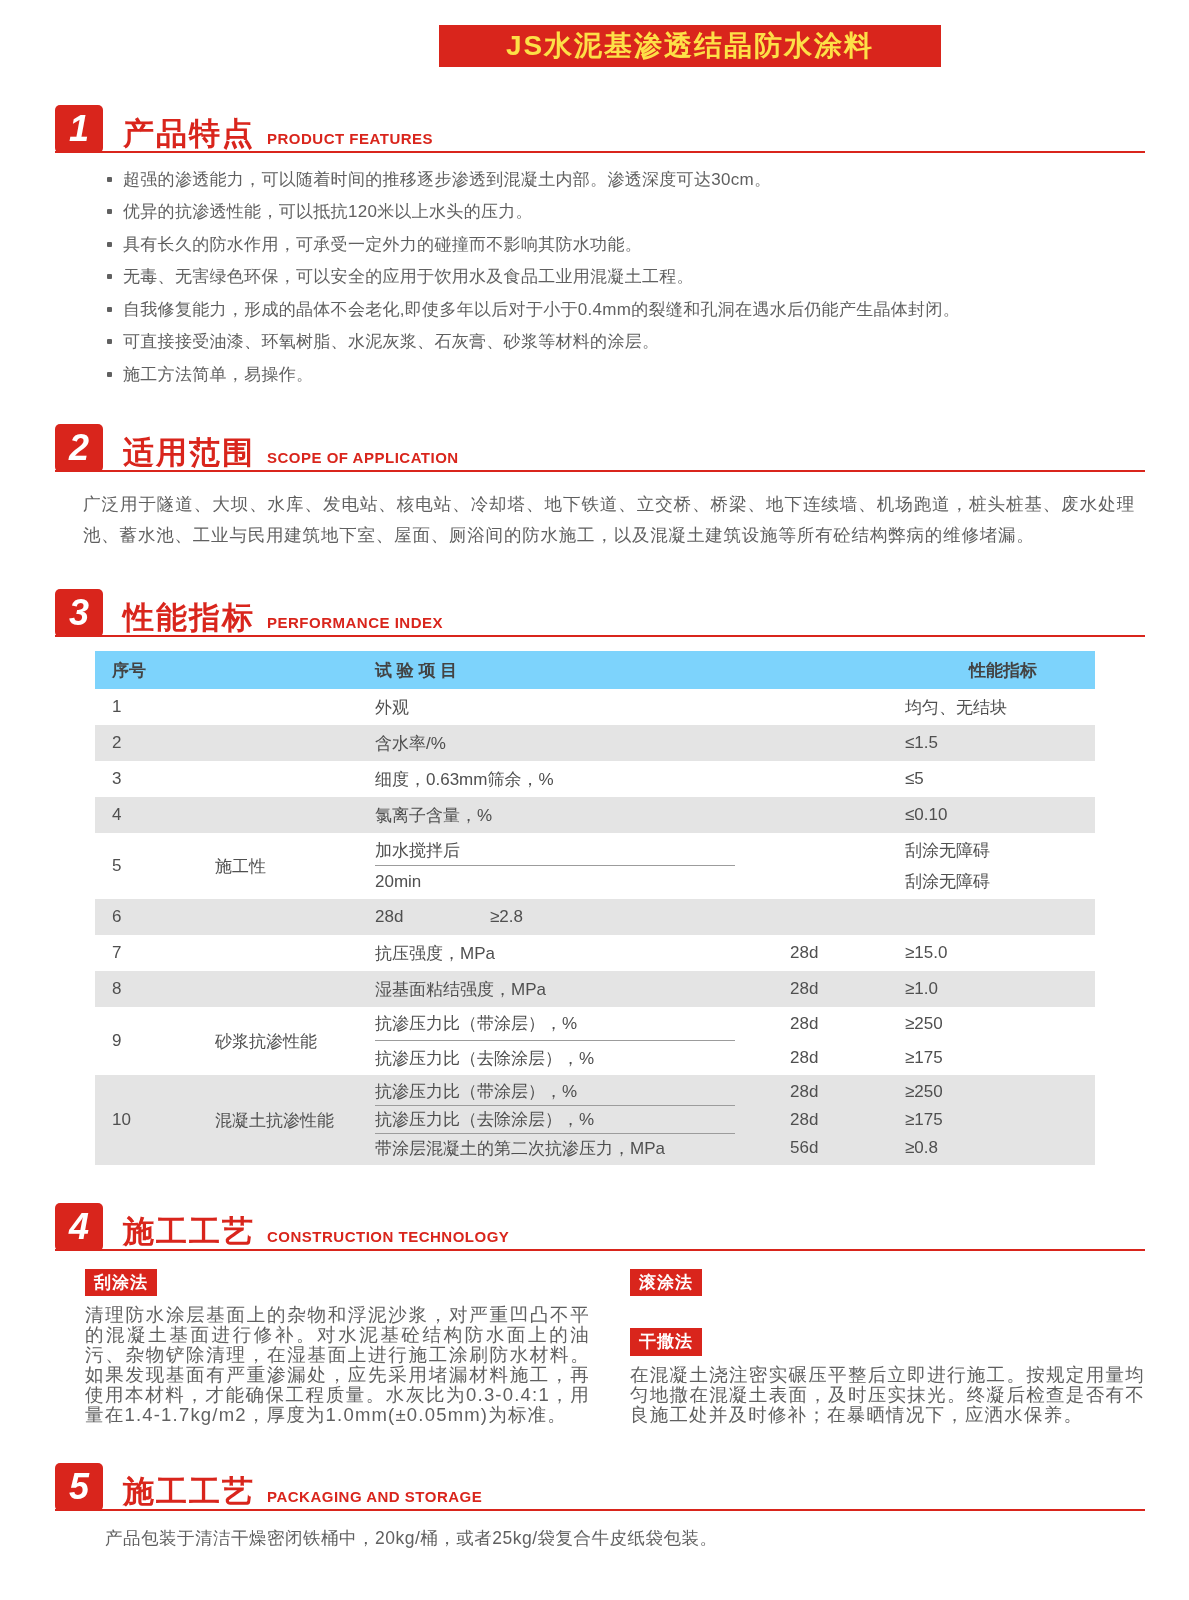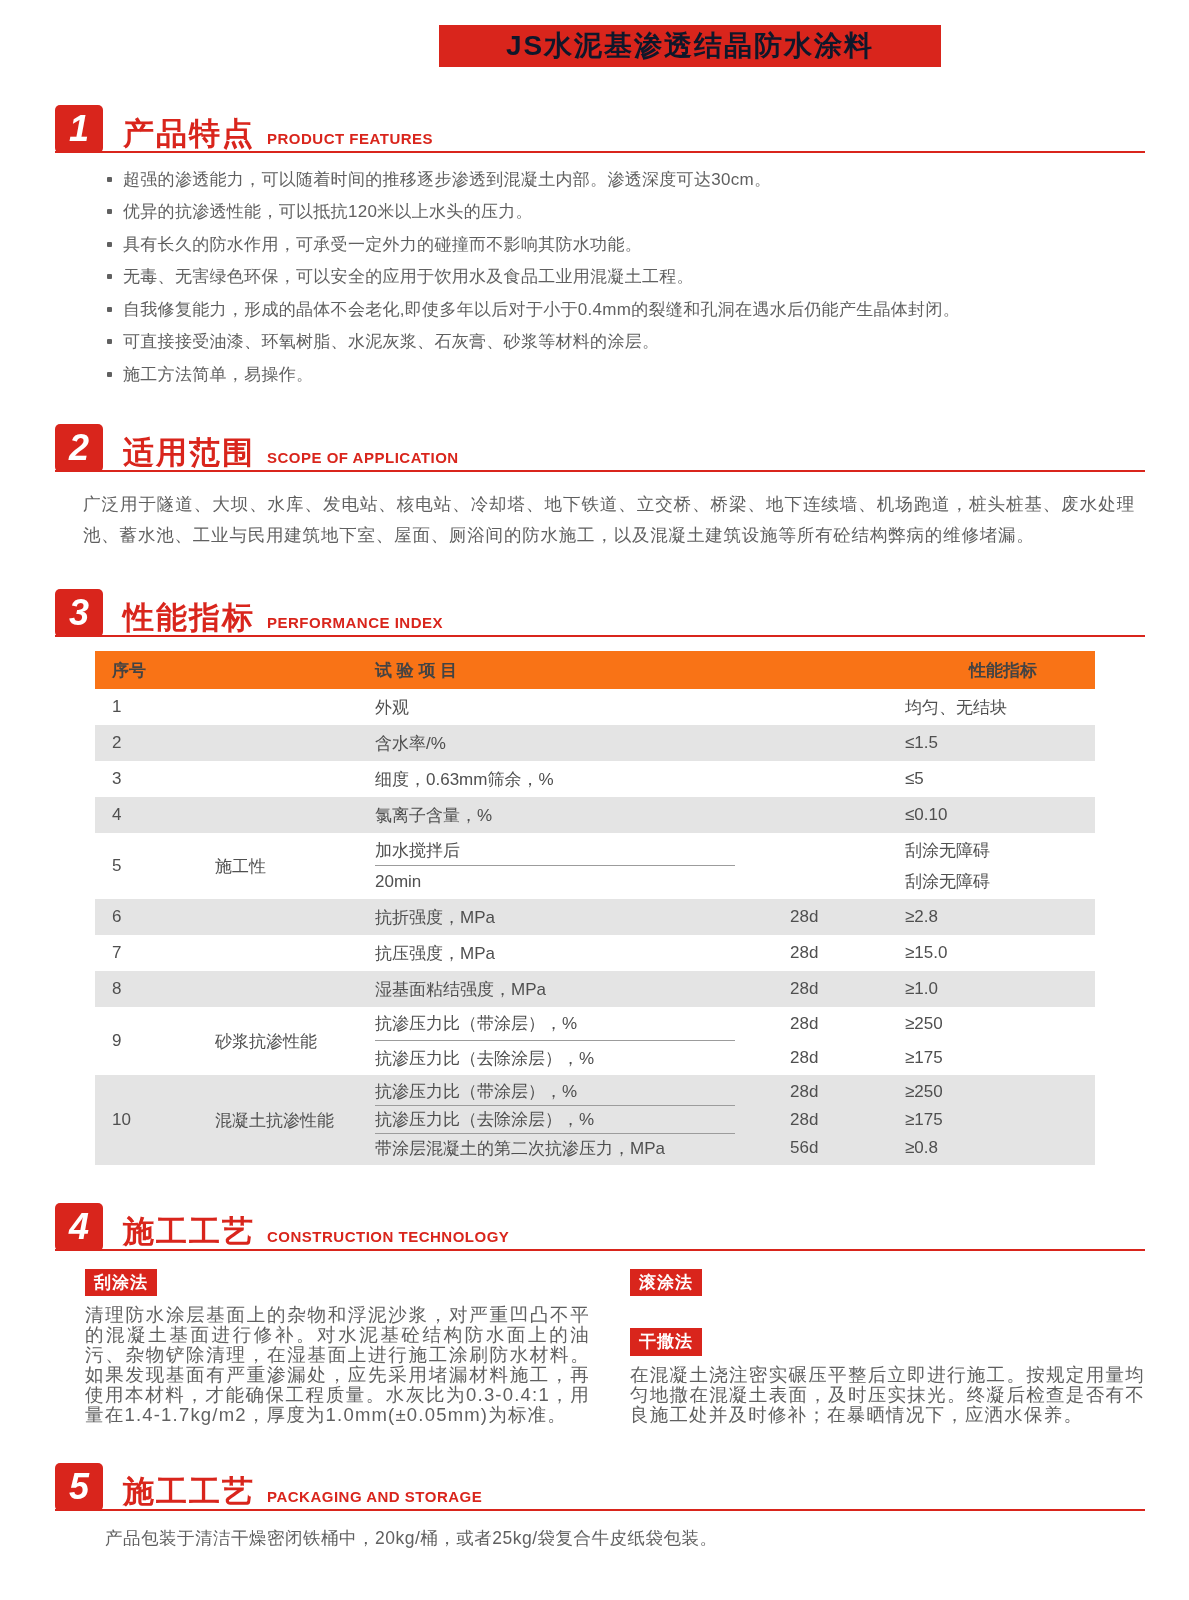--- a/index.html
+++ b/index.html
@@ -8,21 +8,21 @@
     width:1189px; height:1600px;
     font-family:"Liberation Sans","DejaVu Sans",sans-serif;
     color:#5d5d5d;
     overflow:hidden;
   }
   .page { padding:25px 44px 0 55px; }
 
   
   .titlebar {
     width:502px; height:42px; margin-left:384px;
-    background:#d9251c; color:#0f172a;
+    background:#d9251c; color:#fde047;
     font-size:28px; font-weight:bold; letter-spacing:2px;
     display:flex; align-items:center; justify-content:center;text-align:center;
   }
 
   
   .sec-head {
     display:flex; align-items:flex-end;
     border-bottom:2px solid #d9251c;
     margin-top:38px;
   }
@@ -66,21 +66,21 @@
   .trow { display:flex; }
   .trow.alt { background:#e4e4e4; }
   .c-no   { width:70px; padding-left:17px; display:flex; align-items:center; }
   .c-group{ width:210px; padding-left:50px; display:flex; align-items:center; }
   .c-items{ flex:1; display:flex; flex-direction:column; justify-content:center; }
   .sub    { display:flex; align-items:center; height:36px; }
   .c-item { width:360px; margin-right:55px; height:100%; display:flex; align-items:center; }
   .c-age  { width:115px; }
   .c-index{ flex:1; }
   .sub:not(:last-child) .c-item { border-bottom:1.5px solid #9c9c9c; }
-  .thead  { background:#f97316; font-weight:bold; color:#434343; }
+  .thead  { background:#7dd3fc; font-weight:bold; color:#434343; }
   .thead .sub { height:38px;gap:32px; }
   .thead .c-item { border-bottom:none !important; }
   .r5  .sub { height:31px; }
   .r5  { padding:2px 0; }
   .r9  .sub { height:34px; }
   .r10 .sub { height:28px; }
   .r10 { padding:3px 0; }
 
   
   .construction { display:flex; margin:18px 0 0 30px; }
@@ -214,21 +214,20 @@
           <div class="c-index">刮涂无障碍</div>
         </div>
       </div>
     </div>
 
     <div class="trow alt">
       <div class="c-no">6</div>
       <div class="c-group"></div>
       <div class="c-items">
           <div class="sub">
-        <div class="c-item">抗折强度，MPa</div>
         <div class="c-age">28d</div>
         <div class="c-index">≥2.8</div>
       </div>
         </div>
     </div>
 
     <div class="trow">
       <div class="c-no">7</div>
       <div class="c-group"></div>
       <div class="c-items">

